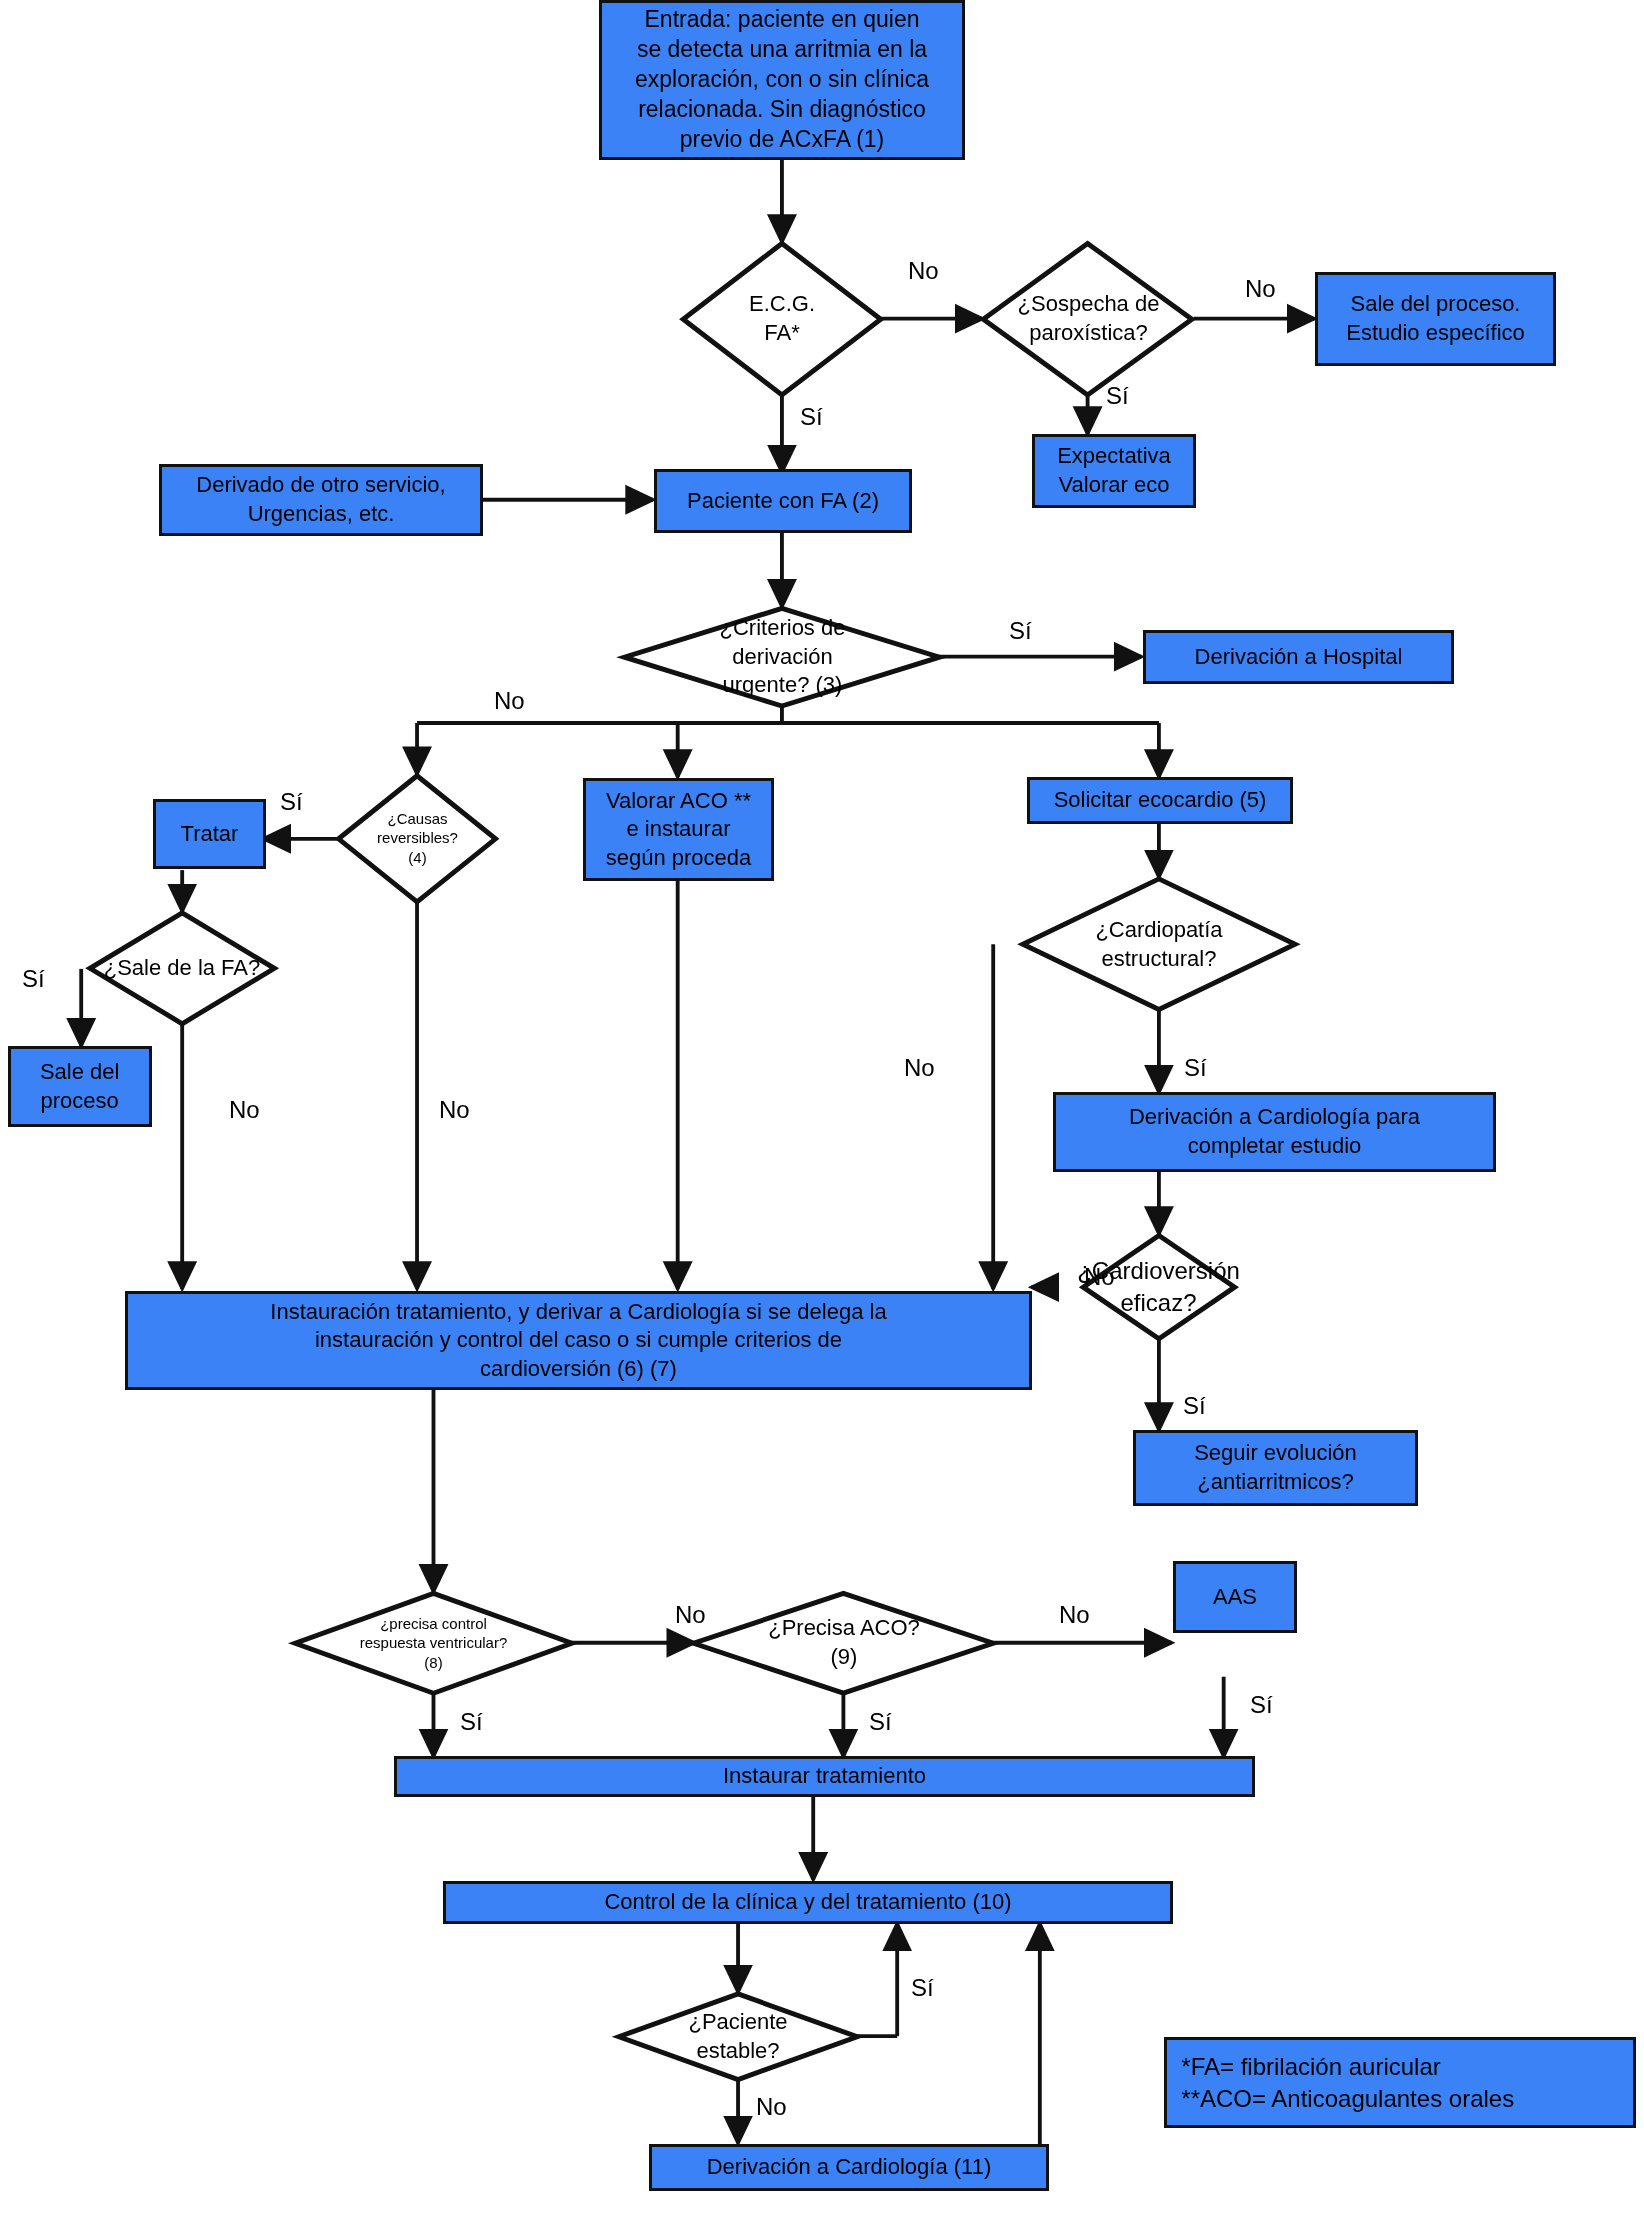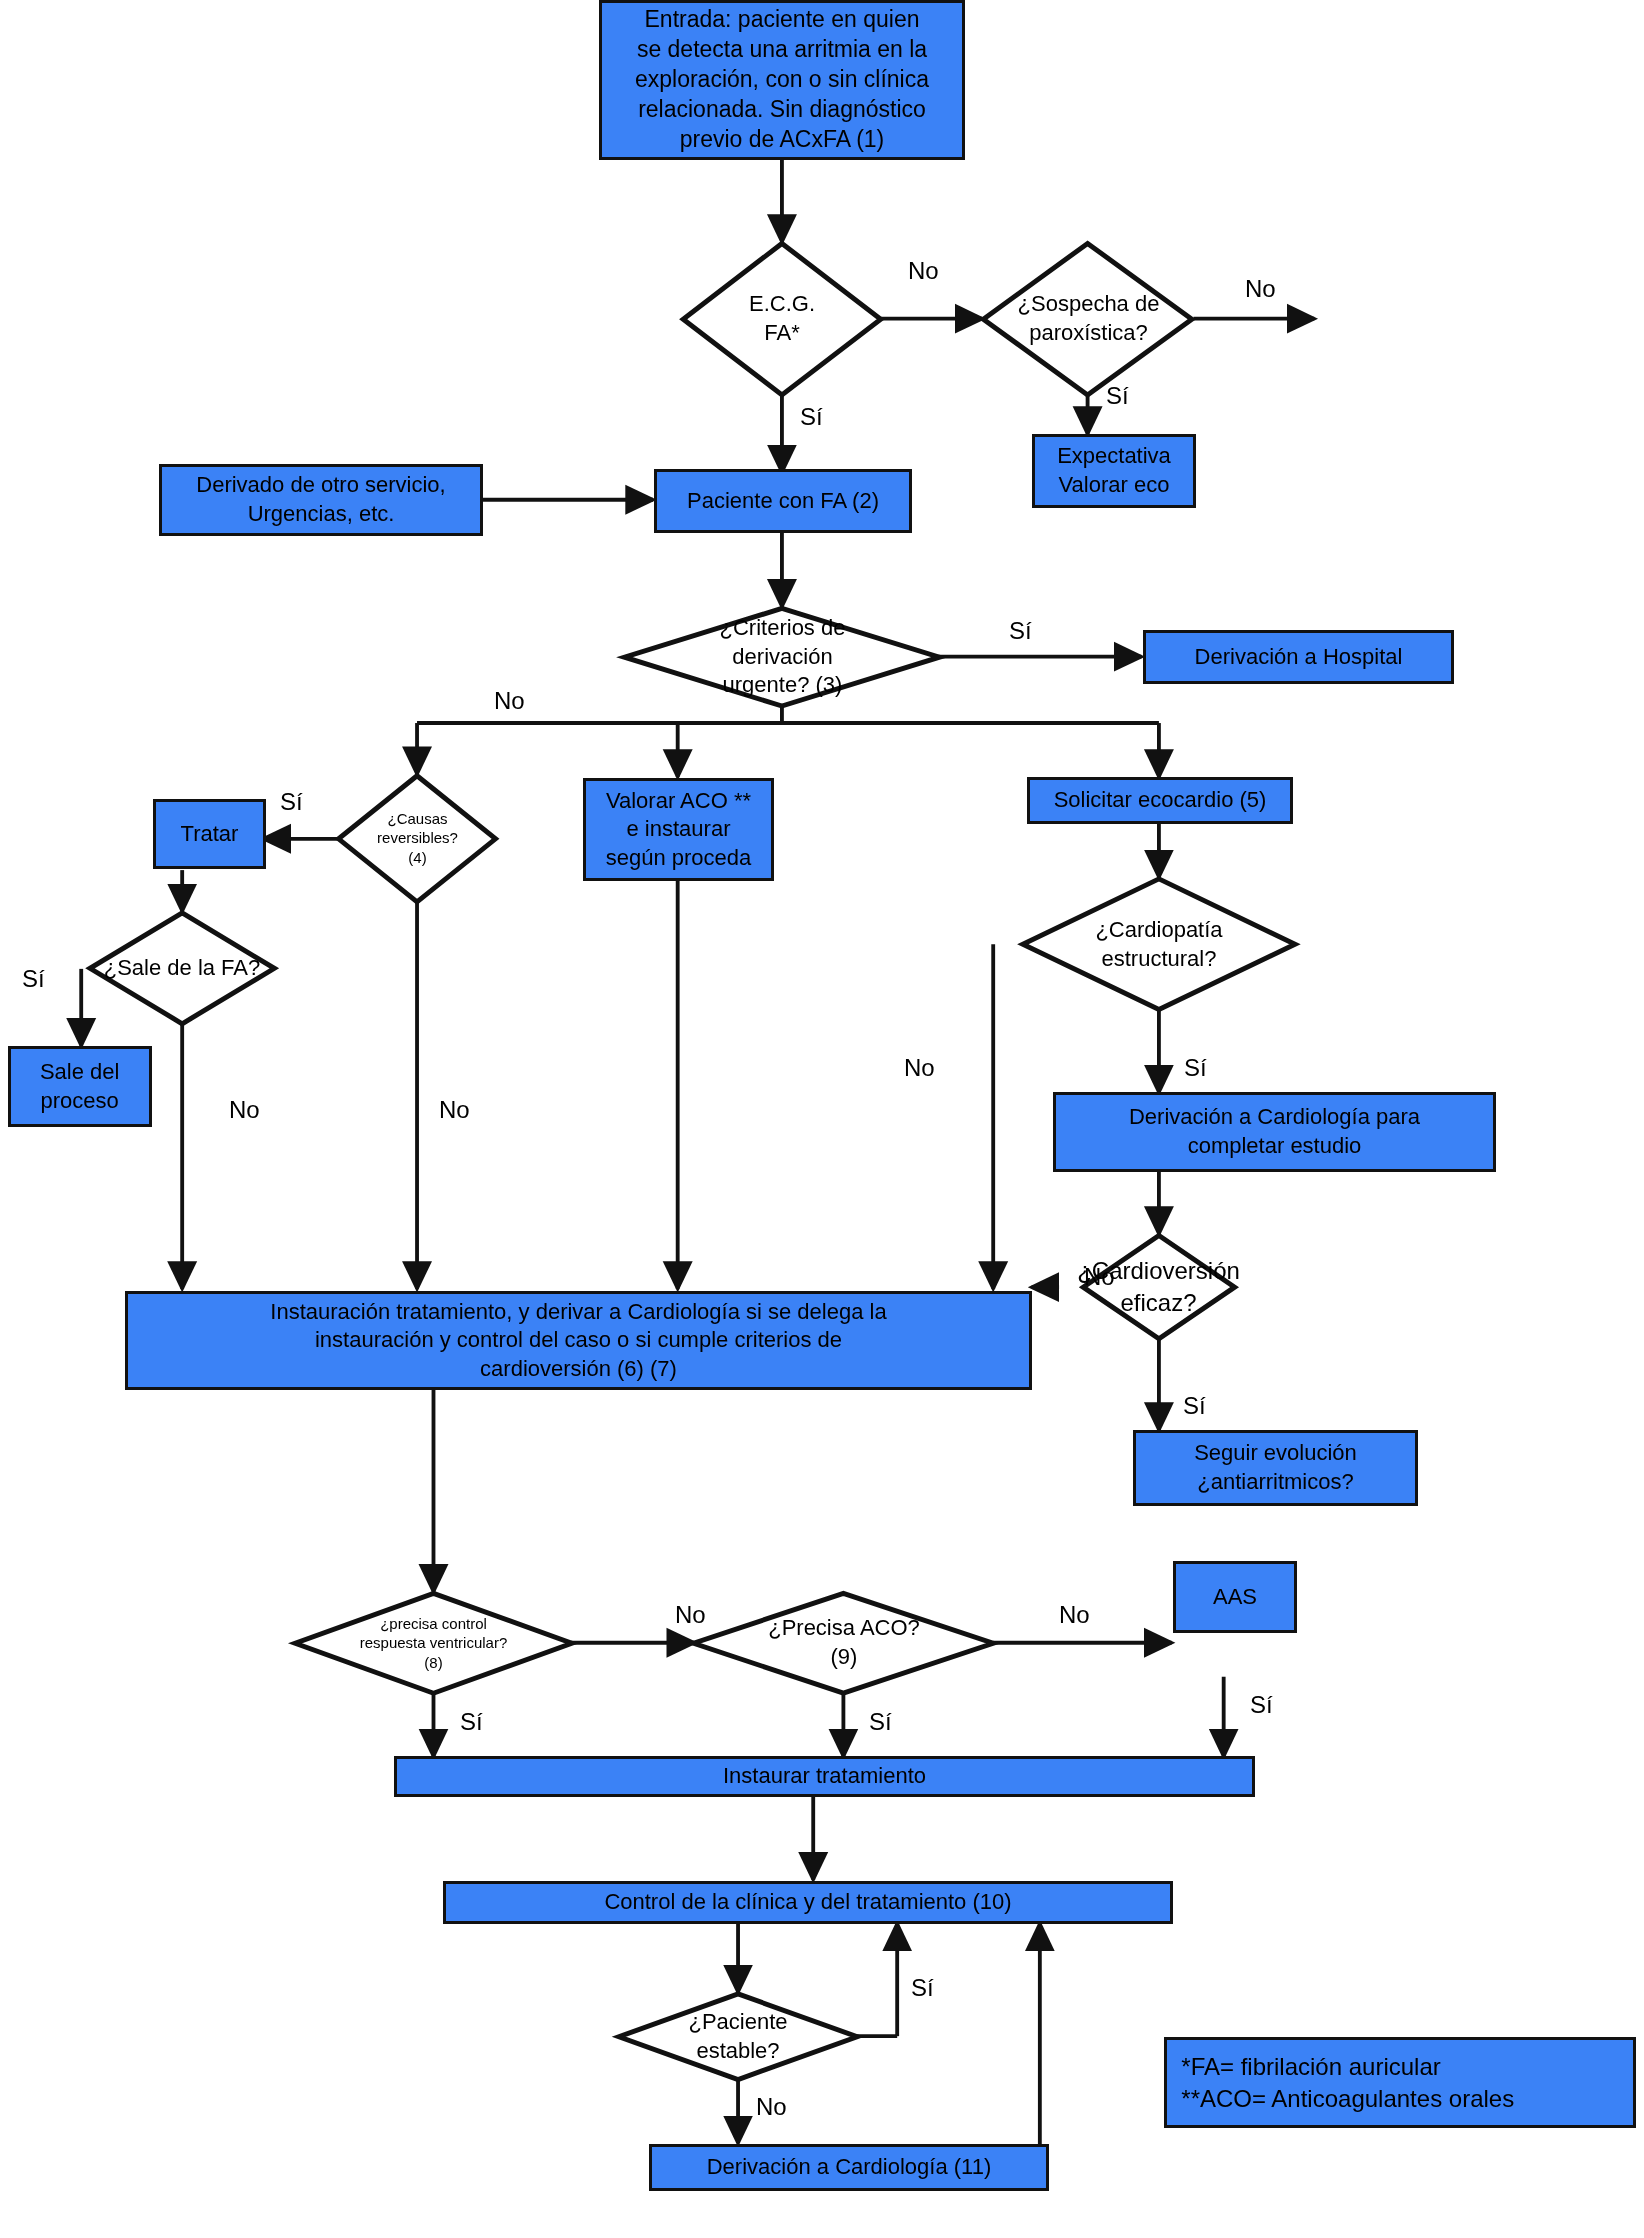--- a/index.html
+++ b/index.html
@@ -136,20 +136,26 @@
   <div class="node box" style="left:599px;top:0px;width:366px;height:160px;">
     <div class="txt f42">
       <div>Entrada: paciente en quien</div>
       <div>se detecta una arritmia en la</div>
       <div>exploración, con o sin clínica</div>
       <div>relacionada. Sin diagnóstico</div>
       <div>previo de ACxFA (1)</div>
     </div>
   </div>
 
+  <div class="node box" style="left:1315px;top:272px;width:241px;height:94px;">
+    <div class="txt f40">
+      <div>Sale del proceso.</div>
+      <div>Estudio específico</div>
+    </div>
+  </div>
 
   <div class="node box" style="left:1032px;top:434px;width:164px;height:74px;">
     <div class="txt f40">
       <div>Expectativa</div>
       <div>Valorar eco</div>
     </div>
   </div>
 
   <div class="node box" style="left:159px;top:464px;width:324px;height:72px;">
     <div class="txt f40">

